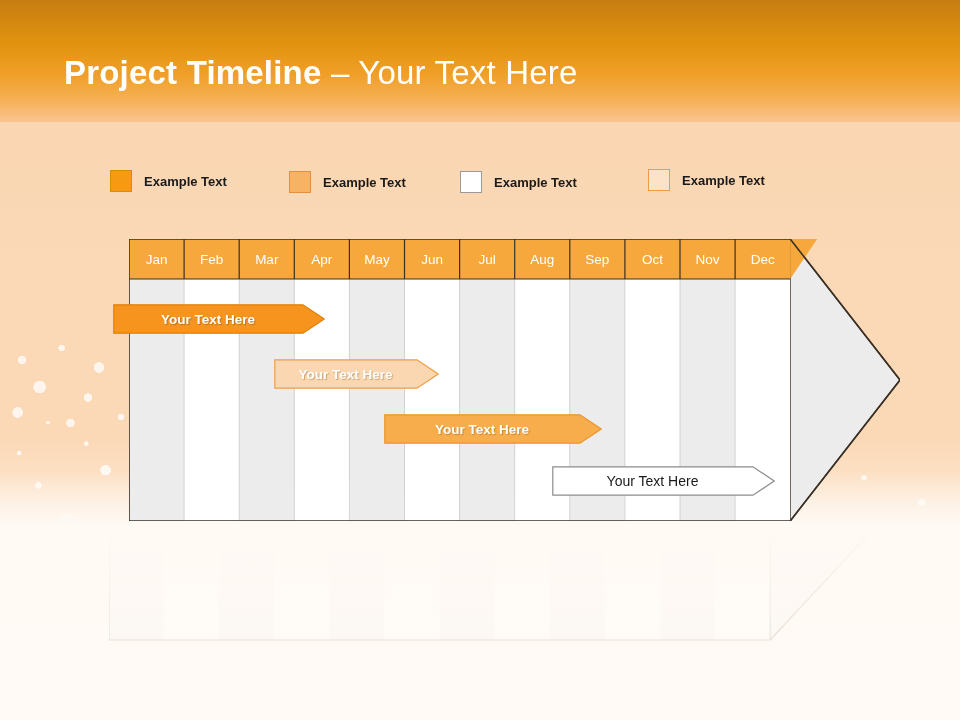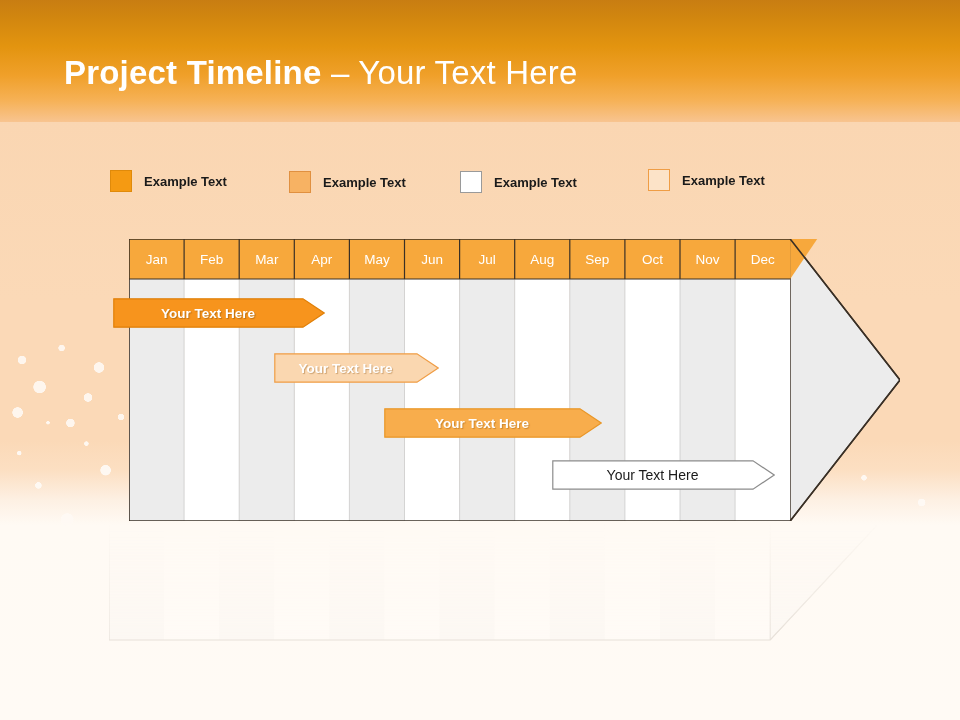--- a/index.html
+++ b/index.html
@@ -164,20 +164,21 @@
   .bar {
     position: absolute;
     height: 30px;
     display: flex;
     align-items: center;
     justify-content: center;
     font-size: 13.5px;
     font-weight: bold;
     white-space: nowrap;
     box-sizing: border-box;
+    margin-top: 6px;
   }
   .bar span { position: relative; z-index: 2; }
 
   .bar-shape {
     position: absolute;
     left: 0; top: 0;
     width: 100%; height: 100%;
     z-index: 1;
   }
   .bar-shape svg { width: 100%; height: 100%; display: block; }

